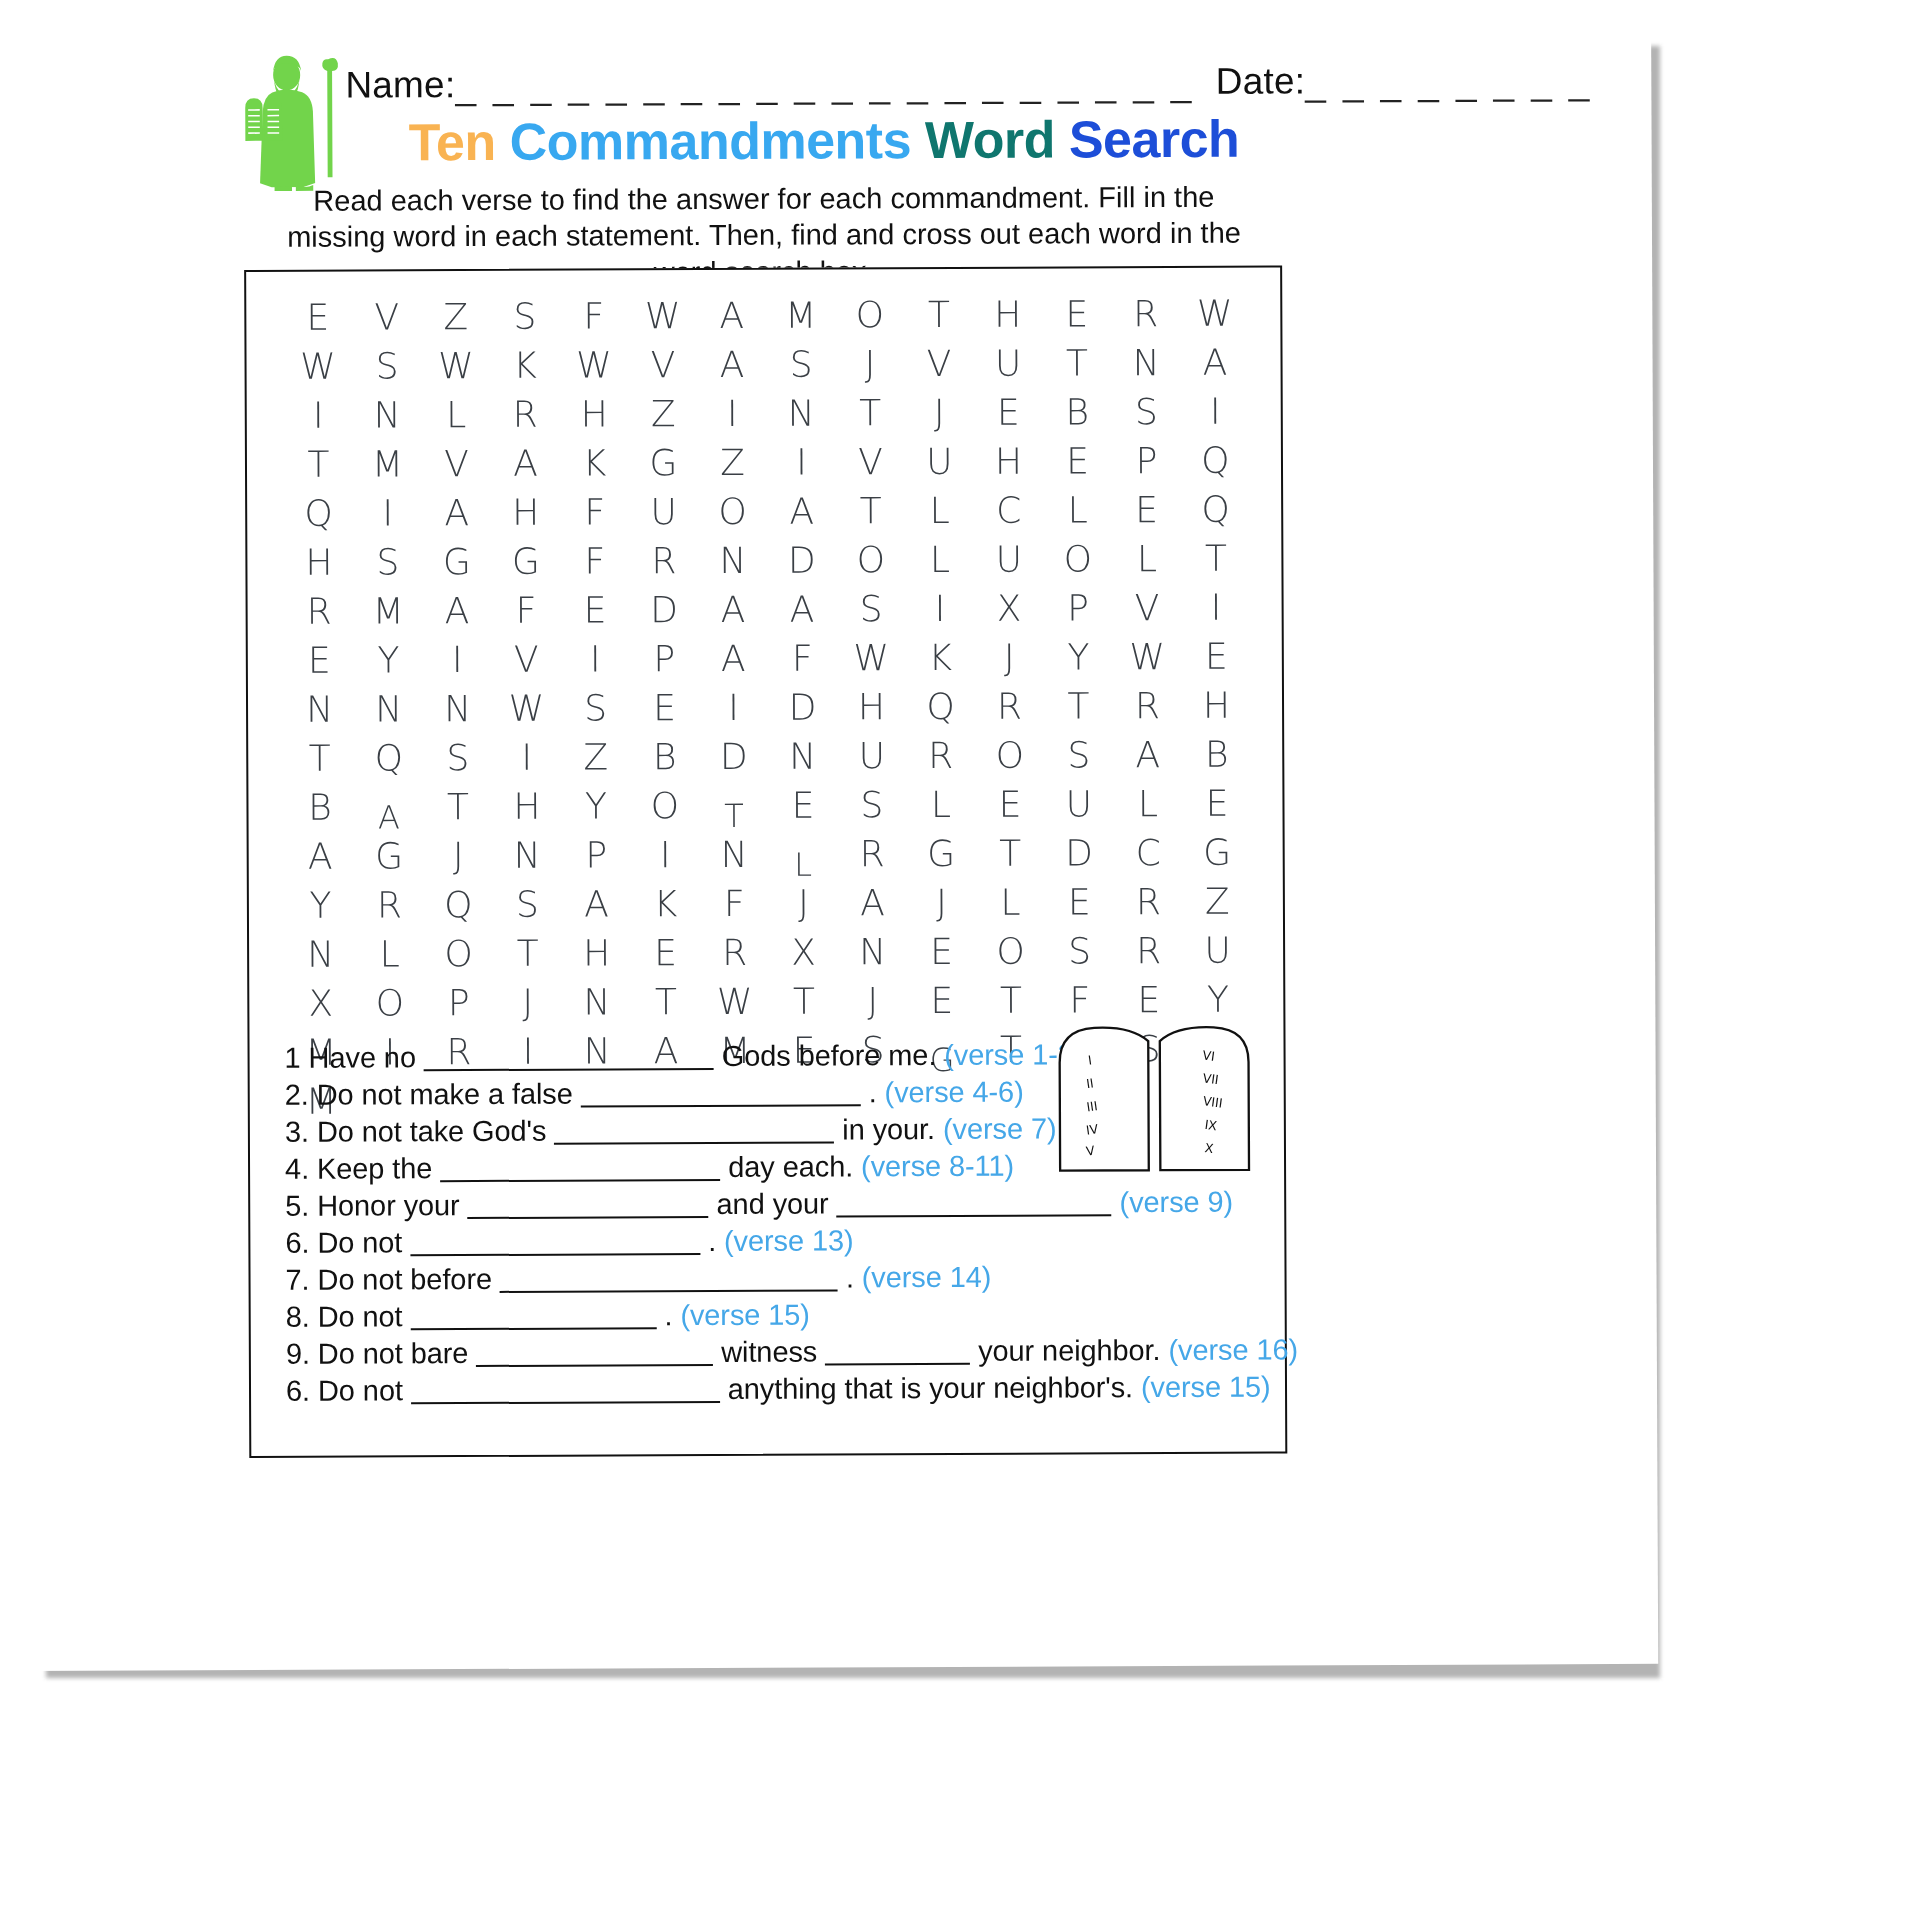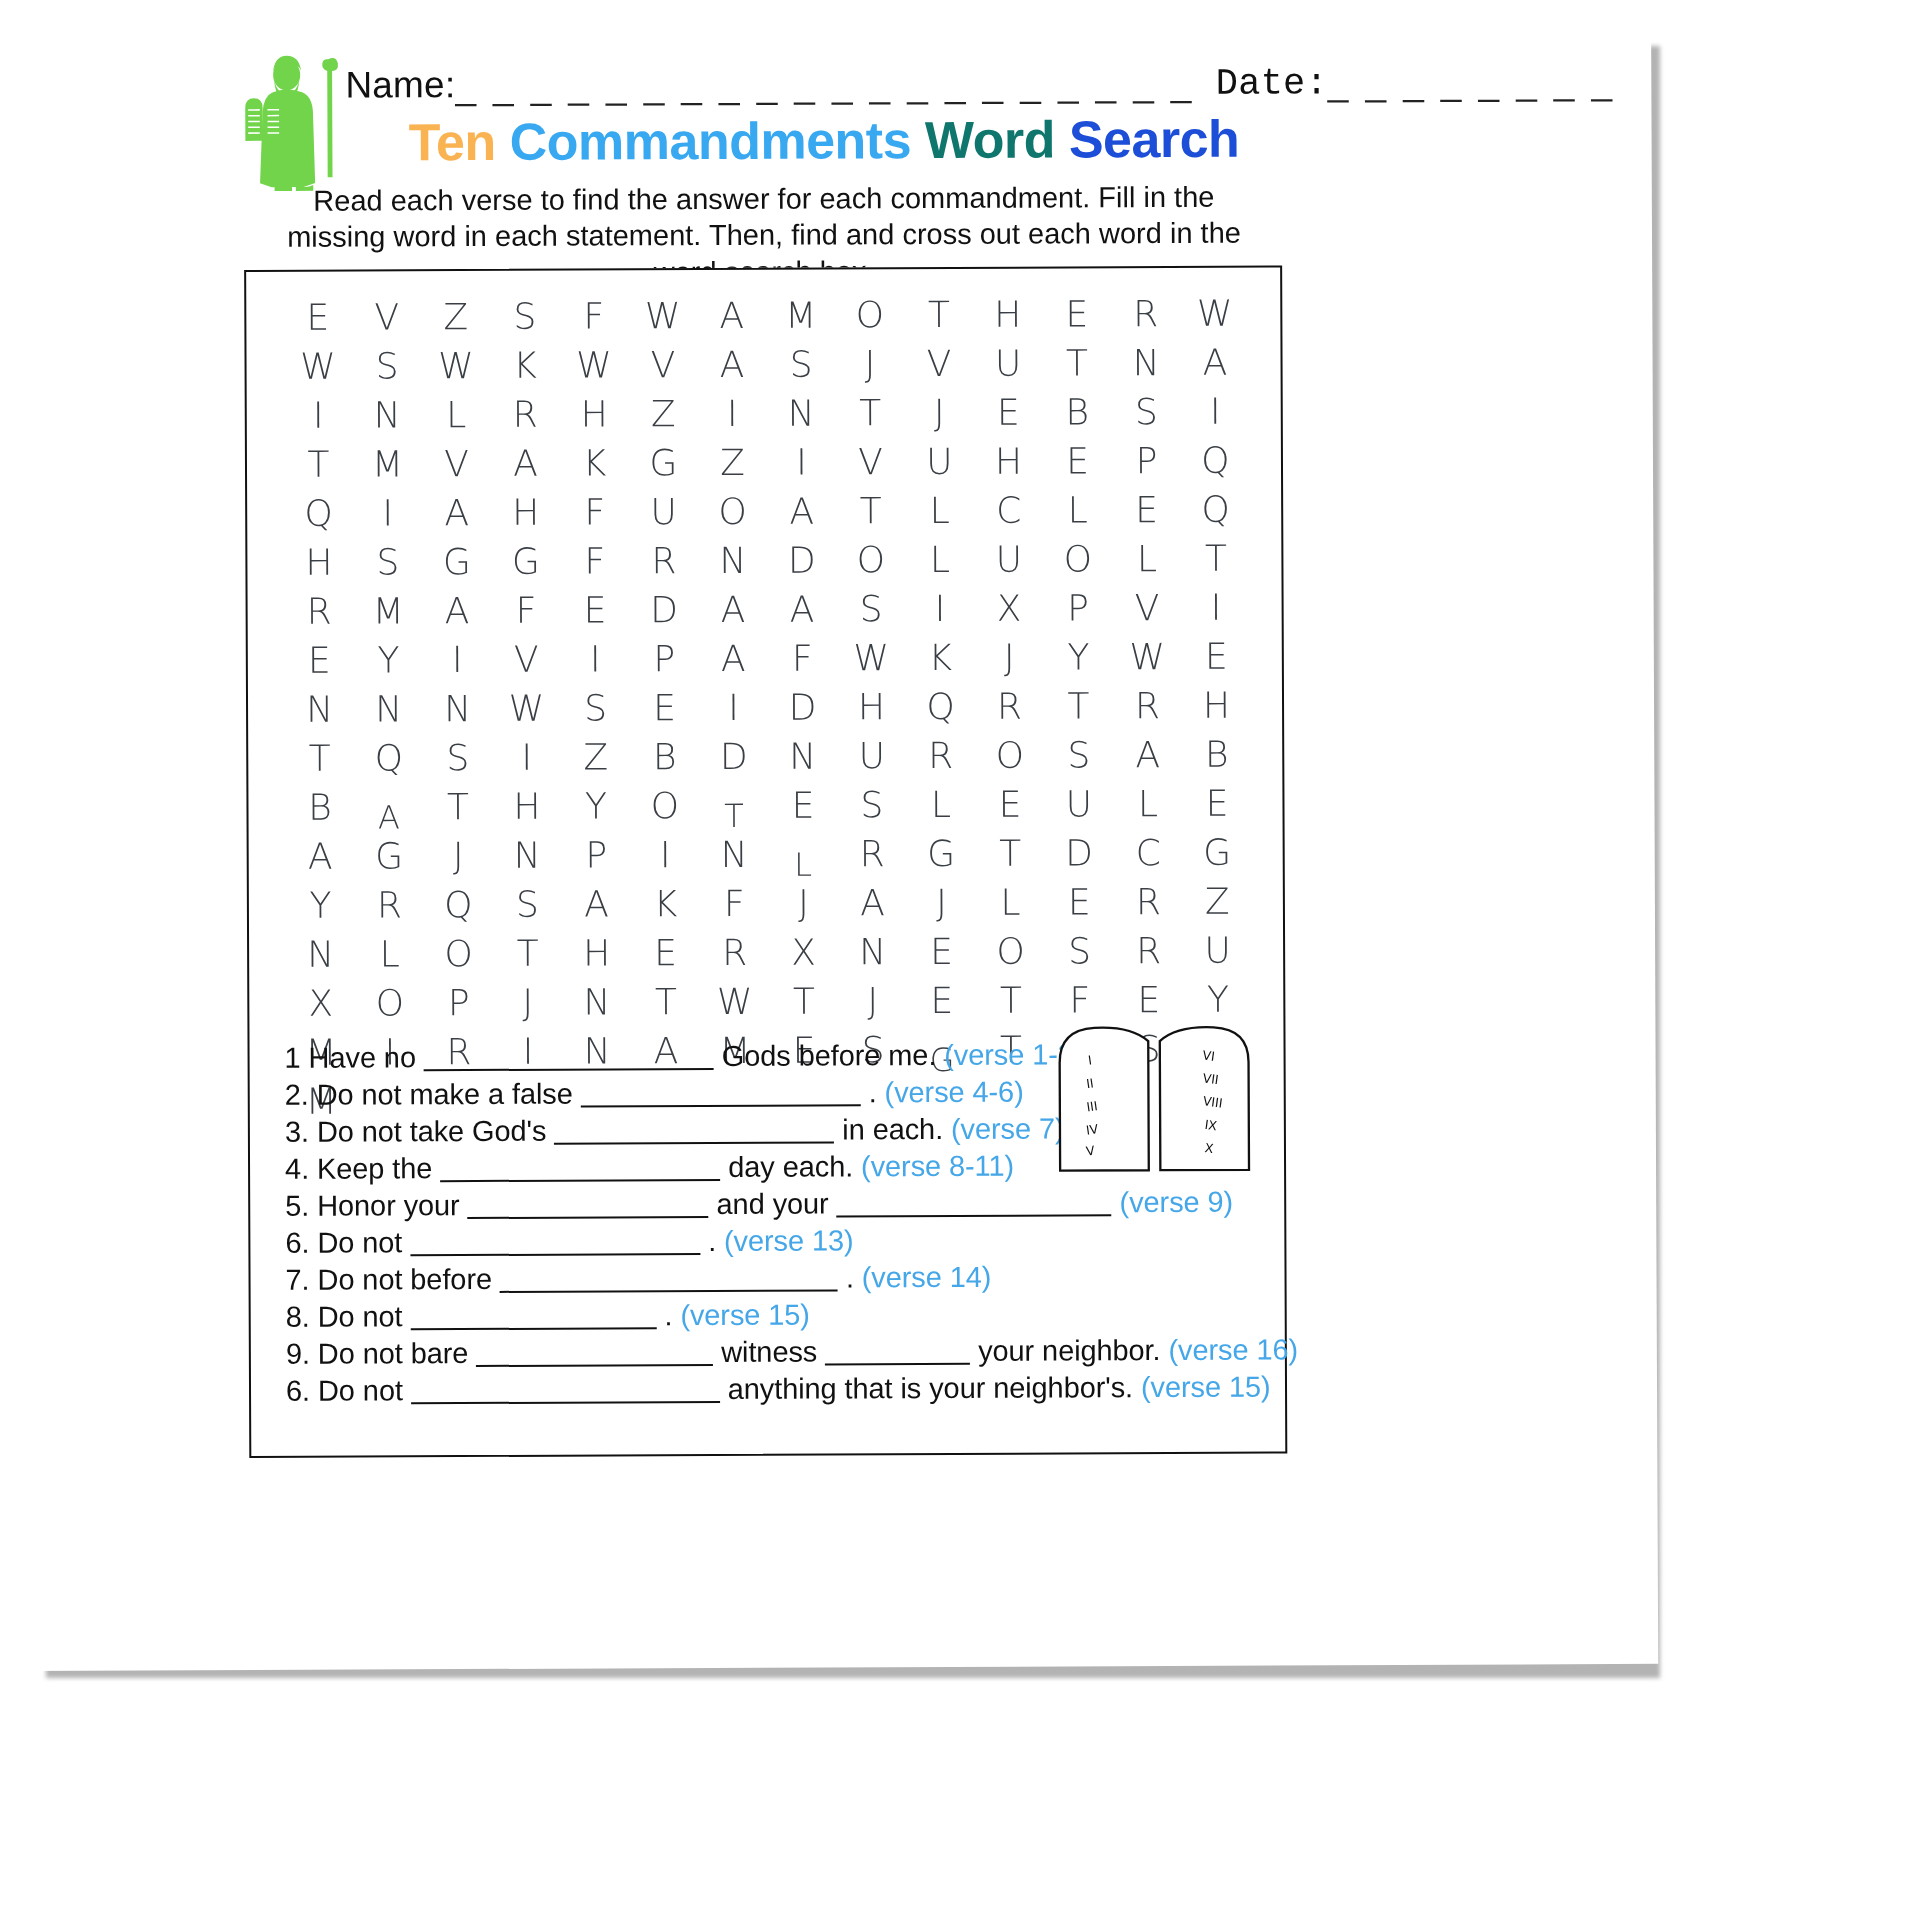--- a/index.html
+++ b/index.html
@@ -46,21 +46,21 @@
     white-space: nowrap;
     letter-spacing: 0.2px;
   }
   .dashline {
     display: inline-block;
     letter-spacing: 3.4px;
     font-size: 37px;
     vertical-align: -1.9px;
     color: #222;
   }
-  .date-lbl { margin-left: 21px; font-family: Liberation Mono, monospace; }
+  .date-lbl { margin-left: 21px; }
 
   .title {
     position: absolute;
     left: 365px; top: 104px;
     font-size: 52px;
     font-weight: bold;
     white-space: nowrap;
     letter-spacing: -0.5px;
   }
 
@@ -398,21 +398,21 @@
           <div class="cell">T</div>
           <div class="cell">S</div>
           <div class="cell">S</div>
           <div class="cell">W</div>
           <div class="cell">M</div>
         </div>
 
       <div class="qlist" id="q-host">
           <div class="q"><span>1 </span><span>Have no </span><span class="blank" style="width: 290px;"></span><span> Gods before me. </span><span class="verse">(verse 1-3)</span></div>
           <div class="q"><span>2. </span><span>Do not make a false </span><span class="blank" style="width: 280px;"></span><span> . </span><span class="verse">(verse 4-6)</span></div>
-          <div class="q"><span>3. </span><span>Do not take  God's </span><span class="blank" style="width: 280px;"></span><span> in each. </span><span class="verse">(verse 7)</span></div>
+          <div class="q"><span>3. </span><span>Do not take  God's </span><span class="blank" style="width: 280px;"></span><span> in your. </span><span class="verse">(verse 7)</span></div>
           <div class="q"><span>4. </span><span>Keep the </span><span class="blank" style="width: 280px;"></span><span> day each. </span><span class="verse">(verse 8-11)</span></div>
           <div class="q"><span>5. </span><span>Honor your </span><span class="blank" style="width: 241px;"></span><span> and your </span><span class="blank" style="width: 275px;"></span> <span class="verse">(verse 9)</span></div>
           <div class="q"><span>6. </span><span>Do not </span><span class="blank" style="width: 290px;"></span><span> . </span><span class="verse">(verse 13)</span></div>
           <div class="q"><span>7. </span><span>Do not  before </span><span class="blank" style="width: 338px;"></span><span> . </span><span class="verse">(verse 14)</span></div>
           <div class="q"><span>8. </span><span>Do not </span><span class="blank" style="width: 246px;"></span><span> . </span><span class="verse">(verse 15)</span></div>
           <div class="q"><span>9. </span><span>Do not bare </span><span class="blank" style="width: 237px;"></span><span> witness </span><span class="blank" style="width: 145px;"></span><span> your neighbor. </span><span class="verse">(verse 16)</span></div>
           <div class="q"><span>6. </span><span>Do not </span><span class="blank" style="width: 309px;"></span><span> anything that is your neighbor's. </span><span class="verse">(verse 15)</span></div>
         </div>
 
       <div class="tablets">

